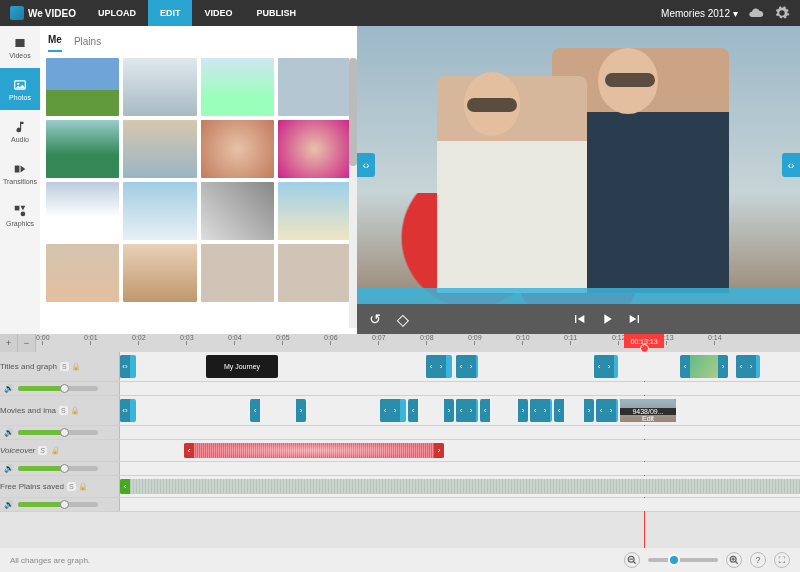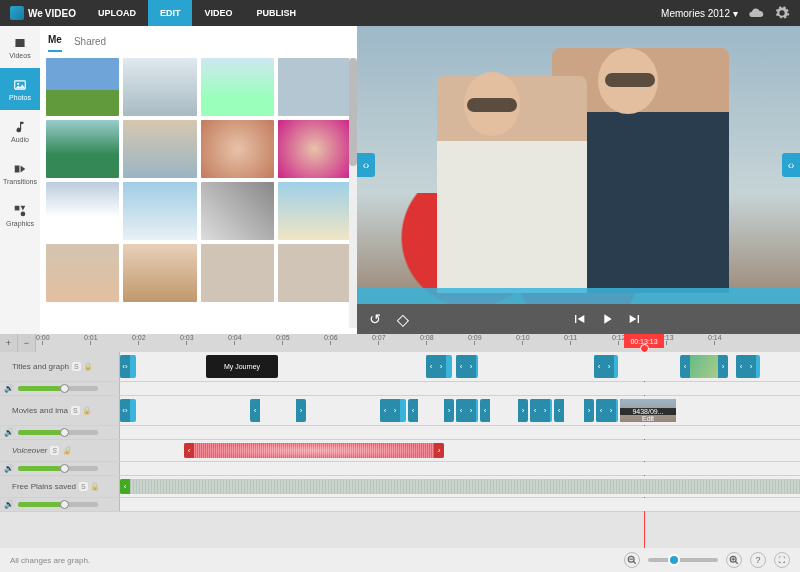--- a/index.html
+++ b/index.html
@@ -51,21 +51,21 @@
 .tl-controls { height:18px; background:#cfcfcf; display:flex;}
 .tl-ctrl-btn { width:18px; height:18px; display:flex; align-items:center; justify-content:center; color:#555; border-right:1px solid #bbb; cursor:pointer;}
 .ruler { flex:1; display:flex; align-items:center; font-size:8px; color:#666; position:relative; overflow:hidden; background:#d8d8d8;}
 .ruler .tick { position:absolute; top:0; bottom:0; display:flex; flex-direction:column; align-items:center;}
 .ruler .tick .lbl{font-size:7px;}
 .playhead { position:absolute; top:0; width:1px; background:#ff3b3b;}
 .playhead .flag { position:absolute; top:0; left:-20px; width:40px; height:14px; background:#ff3b3b; color:#fff; font-size:7px; display:flex; align-items:center; justify-content:center;}
 .playhead .line { position:absolute; top:14px; left:0; width:1px; height:200px; background:#ff3b3b;}
 .playhead .dot { position:absolute; top:10px; left:-4px; width:9px; height:9px; background:#ff3b3b; border-radius:50%; border:1px solid #fff;}
 .track { height:30px; display:flex; border-bottom:1px solid #d0d0d0;}
-.track-head { width:120px; background:#d8d8d8; display:flex; align-items:center; padding:0 12px; gap:3px; font-size:8px; border-right:1px solid #bbb; flex-shrink:0;}
+.track-head { width:120px; background:#d8d8d8; display:flex; align-items:center; padding:0 0; gap:3px; font-size:8px; border-right:1px solid #bbb; flex-shrink:0;}
 .track-vol { height:14px; background:#d8d8d8; display:flex; border-bottom:1px solid #d0d0d0;}
 .vol-head { width:120px; display:flex; align-items:center; padding:0 4px; gap:4px; border-right:1px solid #bbb;}
 .vol-slider { width:80px; height:5px; background:#bbb; border-radius:3px; position:relative;}
 .vol-fill { height:100%; background:#6fbc3b; border-radius:3px;}
 .vol-knob { position:absolute; top:-2px; width:9px; height:9px; background:#eee; border:1px solid #888; border-radius:50%;}
 .track-body { flex:1; background:#efefef; position:relative; overflow:hidden;}
 .clip { position:absolute; top:3px; bottom:3px; border-radius:2px; display:flex; align-items:center; overflow:hidden;}
 .clip.blue { background:#3ab4da;}
 .clip .h { width:10px; height:100%; background:#2a8cab; color:#fff; font-size:8px; display:flex; align-items:center; justify-content:center;}
 .clip .thumb-body { flex:1; height:100%; background:linear-gradient(120deg,#6b8,#ac8);}
@@ -169,21 +169,21 @@
               <rect x="3" y="3" width="8" height="8"></rect>
               <circle cx="17" cy="17" r="4"></circle>
               <path d="M13 3l8 0-4 8z"></path>
             </svg>
           <span>Graphics</span>
         </div>
       </div>
       <div class="lib-main">
         <div class="lib-tabs">
           <div class="lib-tab active">Me</div>
-          <div class="lib-tab">Shared</div>
+          <div class="lib-tab">Plains</div>
         </div>
         <div class="lib-grid">
           <div class="thumb" style="background:linear-gradient(#6fa4d8 0 55%,#609a3d 55%);"></div>
           <div class="thumb" style="background:linear-gradient(#dfe9ee,#a9bac3);"></div>
           <div class="thumb" style="background:linear-gradient(#cfe8f0,#9fb 70%);"></div>
           <div class="thumb" style="background:#b5c6d3;"></div>
           <div class="thumb" style="background:linear-gradient(#9cc,#385 60%);"></div>
           <div class="thumb" style="background:linear-gradient(#d6c7b0,#9ab5c4);"></div>
           <div class="thumb" style="background:radial-gradient(circle,#e7c3a8,#c27a5c);"></div>
           <div class="thumb" style="background:radial-gradient(circle,#e7c3a8,#c28);"></div>

